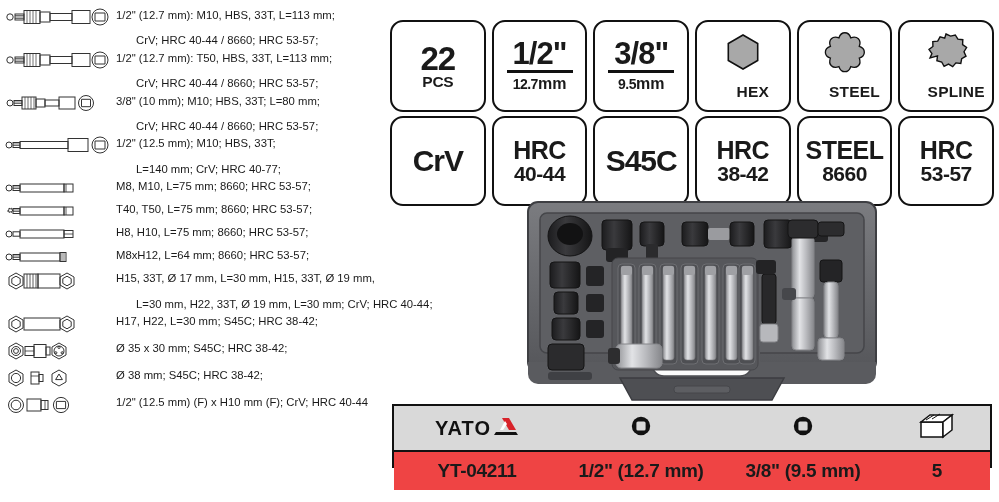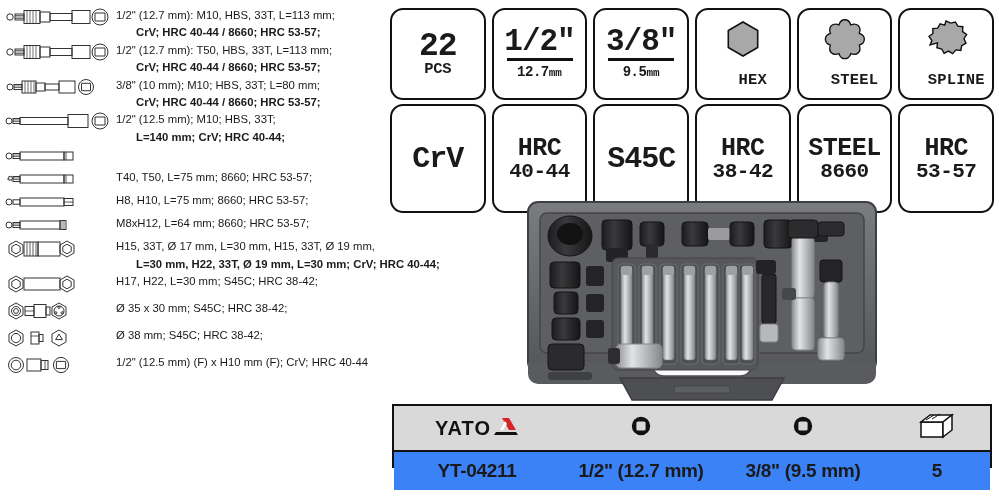--- a/index.html
+++ b/index.html
@@ -14,59 +14,59 @@
     position:absolute;left:0;top:0;width:385px;height:502px;
     padding:6px 0 0 4px;box-sizing:border-box;
   }
   .spec-row{display:flex;align-items:flex-start;margin-bottom:1px;}
   .spec-icon{flex:0 0 auto;width:112px;height:22px;display:block;}
   .spec-icon svg{display:block;}
   .spec-text{
     flex:1 1 auto;font-size:11.3px;line-height:13.4px;
     color:#1a1a1a;padding-top:3px;white-space:nowrap;
   }
-  .spec-text .cont{display:block;padding-left:20px;margin-top:4px;font-weight:bold;}
+  .spec-text .cont{display:block;padding-left:20px;margin-top:12px;}
   .tall .spec-icon{height:26px;}
 
   
-  .badges{position:absolute;left:385px;top:4px;width:614px;font-family:Liberation Mono, monospace;}
+  .badges{position:absolute;left:385px;top:16px;width:614px;}
   .badge-row{display:flex;gap:6px;padding:4px 5px 0 5px;box-sizing:border-box;}
   .badge{
     flex:1 1 0;height:92px;border:2.4px solid #111;border-radius:13px;
     background:#fff;display:flex;flex-direction:column;
     align-items:center;justify-content:center;box-sizing:border-box;
     overflow:hidden;
   }
-  .badge-row.second .badge{height:109px;}
+  .badge-row.second .badge{height:90px;}
   .b-big{font-size:33px;font-weight:bold;line-height:.95;letter-spacing:-1px;}
   .b-small{font-size:15.5px;font-weight:bold;line-height:1;letter-spacing:-.3px;}
   .b-frac-top{font-size:31px;font-weight:bold;line-height:.95;letter-spacing:-1px;}
   .b-frac-bot{font-size:14px;font-weight:bold;line-height:1;letter-spacing:-.5px;}
   .fracline{width:72%;height:2.6px;background:#111;margin:2px 0 2px 0;}
-  .b-unit{font-size:11px;font-weight:bold;}
+  .b-unit{font-size:16px;font-weight:bold;}
   .b-label{font-size:15.5px;font-weight:bold;letter-spacing:.2px;margin-top:7px;padding-left:20px;}
   .b-2line-a{font-size:25px;font-weight:bold;line-height:1.0;letter-spacing:-.5px;}
   .b-2line-b{font-size:21px;font-weight:bold;line-height:1.0;letter-spacing:-.5px;}
   .b-one{font-size:30px;font-weight:bold;letter-spacing:-1px;}
   .shape-wrap{height:44px;display:flex;align-items:center;justify-content:center;}
   .photo-box{
     position:absolute;left:524px;top:196px;width:356px;height:212px;
   }
   .photo-box svg{display:block;}
 
   
   .spec-table{
     position:absolute;left:392px;top:404px;width:600px;height:64px;
     border:2px solid #111;box-sizing:border-box;background:#fff;
   }
   .tbl-head{
     display:flex;height:46px;background:#d9d9d9;
     border-bottom:2px solid #111;box-sizing:border-box;
   }
-  .tbl-body{display:flex;height:38px;align-items:center;background:#3b82f6;}
+  .tbl-body{display:flex;height:38px;align-items:center;background:#ef4444;}
   .c1{flex:0 0 166px;display:flex;align-items:center;justify-content:center;}
   .c2{flex:0 0 162px;display:flex;align-items:center;justify-content:center;}
   .c3{flex:0 0 162px;display:flex;align-items:center;justify-content:center;}
   .c4{flex:1 1 auto;display:flex;align-items:center;justify-content:center;}
   .cellval{font-size:19px;font-weight:bold;letter-spacing:-.3px;}
   .yato-logo{display:flex;align-items:center;gap:2px;}
   .yato-word{font-size:20px;font-weight:bold;letter-spacing:1px;color:#111;}
 </style>
 </head>
 <body>
@@ -153,36 +153,39 @@
           <path d="M9 10h7M9 11.5h7" stroke-width=".7"></path>
           <rect x="16" y="7.5" width="48" height="7"></rect>
           <rect x="64" y="4.5" width="20" height="13"></rect>
           <circle cx="96" cy="11" r="8"></circle>
               <path d="M91 7h10v8h-10z"></path>
         </g>
           </svg>
       </span>
       <span class="spec-text">
         <span>1/2" (12.5 mm); M10; HBS, 33T;</span>
-        <span class="cont">L=140 mm; CrV; HRC 40-44;</span>
+        <span class="cont">L=140 mm; CrV; HRC 40-77;</span>
       </span>
     </div>
 
     <div class="spec-row">
       <span class="spec-icon">
         <svg width="112" height="22" viewBox="0 0 112 22">
             <g fill="none" stroke="#333" stroke-width="1">
           <circle cx="5" cy="11" r="3"></circle>
               <rect x="9" y="8.5" width="7" height="5"></rect>
           <path d="M9 10h7M9 11.5h7" stroke-width=".7"></path>
           <rect x="16" y="7" width="44" height="8"></rect>
           <rect x="60" y="7" width="9" height="8"></rect>
           <path d="M62 7v8" stroke-width=".8"></path>
         </g>
           </svg>
+      </span>
+      <span class="spec-text">
+        <span>M8, M10, L=75 mm; 8660; HRC 53-57;</span>
       </span>
     </div>
 
     <div class="spec-row">
       <span class="spec-icon">
         <svg width="112" height="22" viewBox="0 0 112 22">
             <g fill="none" stroke="#333" stroke-width="1">
           <path d="M5 8.2l1.3.6 1.3-.6.2 1.4 1.3.7-1.3.7-.2 1.4-1.3-.6-1.3.6-.2-1.4L3.5 11l1.3-.7z"></path>
           <rect x="9" y="8.5" width="7" height="5"></rect>
           <path d="M9 10h7M9 11.5h7" stroke-width=".7"></path>

